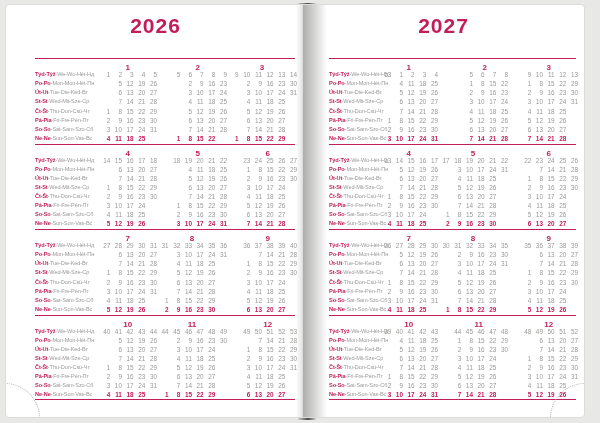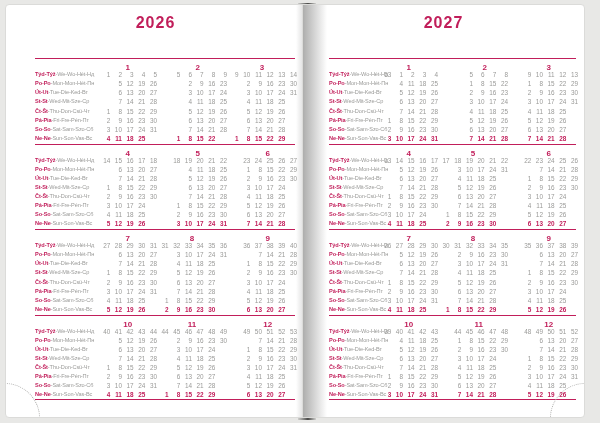--- a/index.html
+++ b/index.html
@@ -14,21 +14,21 @@
     background:linear-gradient(to right,#cfcfcd,#6f6f6d 40%,#474745 55%,#d2d2d0);}
   .page{position:absolute;top:4px;height:414px;background:var(--page-bg);
     overflow:hidden;box-sizing:border-box;border:1px solid #dbdbd9;}
   .page-left{left:5px;width:301px;border-radius:4px 0 0 4px;}
   .page-right{left:302px;width:283px;border-radius:0 4px 4px 0;}
   .page-left::after{content:"";position:absolute;right:0;top:0;bottom:0;width:9px;
     background:linear-gradient(to left,rgba(40,40,40,.18),rgba(40,40,40,0));pointer-events:none;}
   .page-right::before{content:"";position:absolute;left:0;top:0;bottom:0;width:24px;
     background:linear-gradient(to right,rgba(60,60,58,.42),rgba(60,60,58,0));pointer-events:none;z-index:3;}
   .titlebox{height:53px;box-sizing:border-box;padding-top:9px;text-align:center;}
-  .year-title{font-size:16px;font-weight:bold;color:var(--accent);letter-spacing:1px;}
+  .year-title{font-size:21px;font-weight:bold;color:var(--accent);letter-spacing:1px;}
   .bands{position:relative;}
   .page-left .bands{margin-left:29px;margin-right:10px;}
   .page-right .bands{margin-left:26px;margin-right:8px;}
   .band{height:85.5px;box-sizing:border-box;border-top:1.5px solid var(--accent);padding-top:1px;}
   .band:last-child{border-bottom:1.5px solid var(--accent);}
   .row{position:relative;height:9.15px;line-height:9.15px;white-space:nowrap;}
   .hrow{height:10px;line-height:10px;}
   .rlabel{position:absolute;left:0;top:0;font-size:5.6px;letter-spacing:-0.1px;}
   .lab-accent{color:var(--accent);font-weight:bold;}
   .lab-rest{color:var(--muted);}

